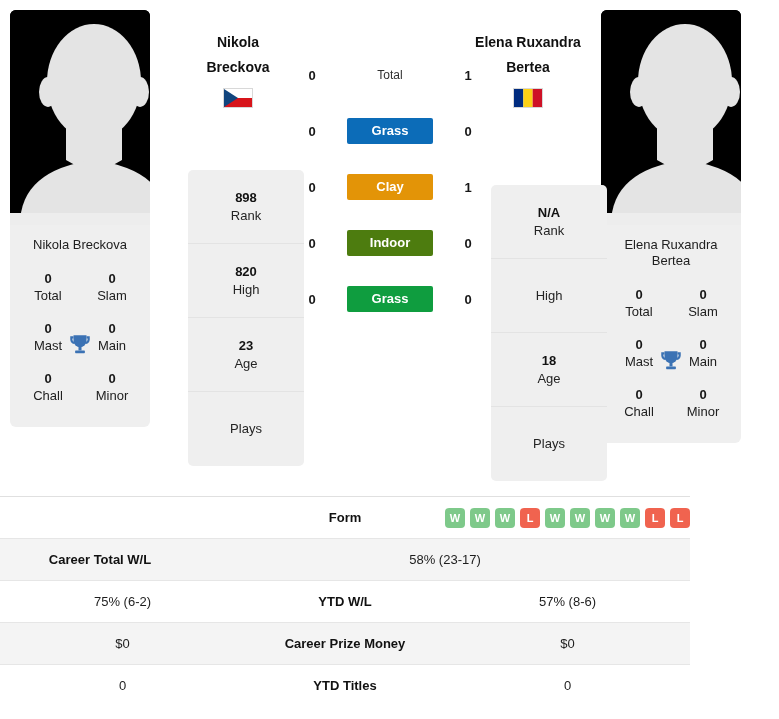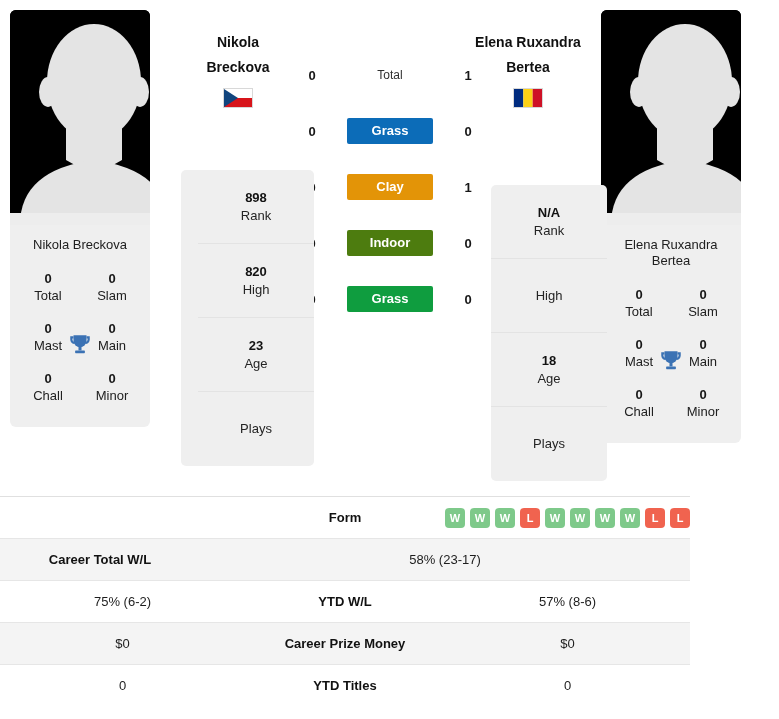--- a/index.html
+++ b/index.html
@@ -150,21 +150,21 @@
   }
 
   
   .rank-panel {
     position: absolute;
     width: 116px;
     background: #efefef;
     border-radius: 5px;
     overflow: hidden;
   }
-  .rank-panel.left  { left: 181px; top: 170px; padding-left: 17px; }
+  .rank-panel.left  { left: 188px; top: 170px; }
   .rank-panel.right { left: 491px; top: 185px; }
   .rank-cell {
     height: 74px;
     box-sizing: border-box;
     border-bottom: 1px solid #e3e3e3;
     display: flex;
     flex-direction: column;
     align-items: center;
     justify-content: center;
   }

